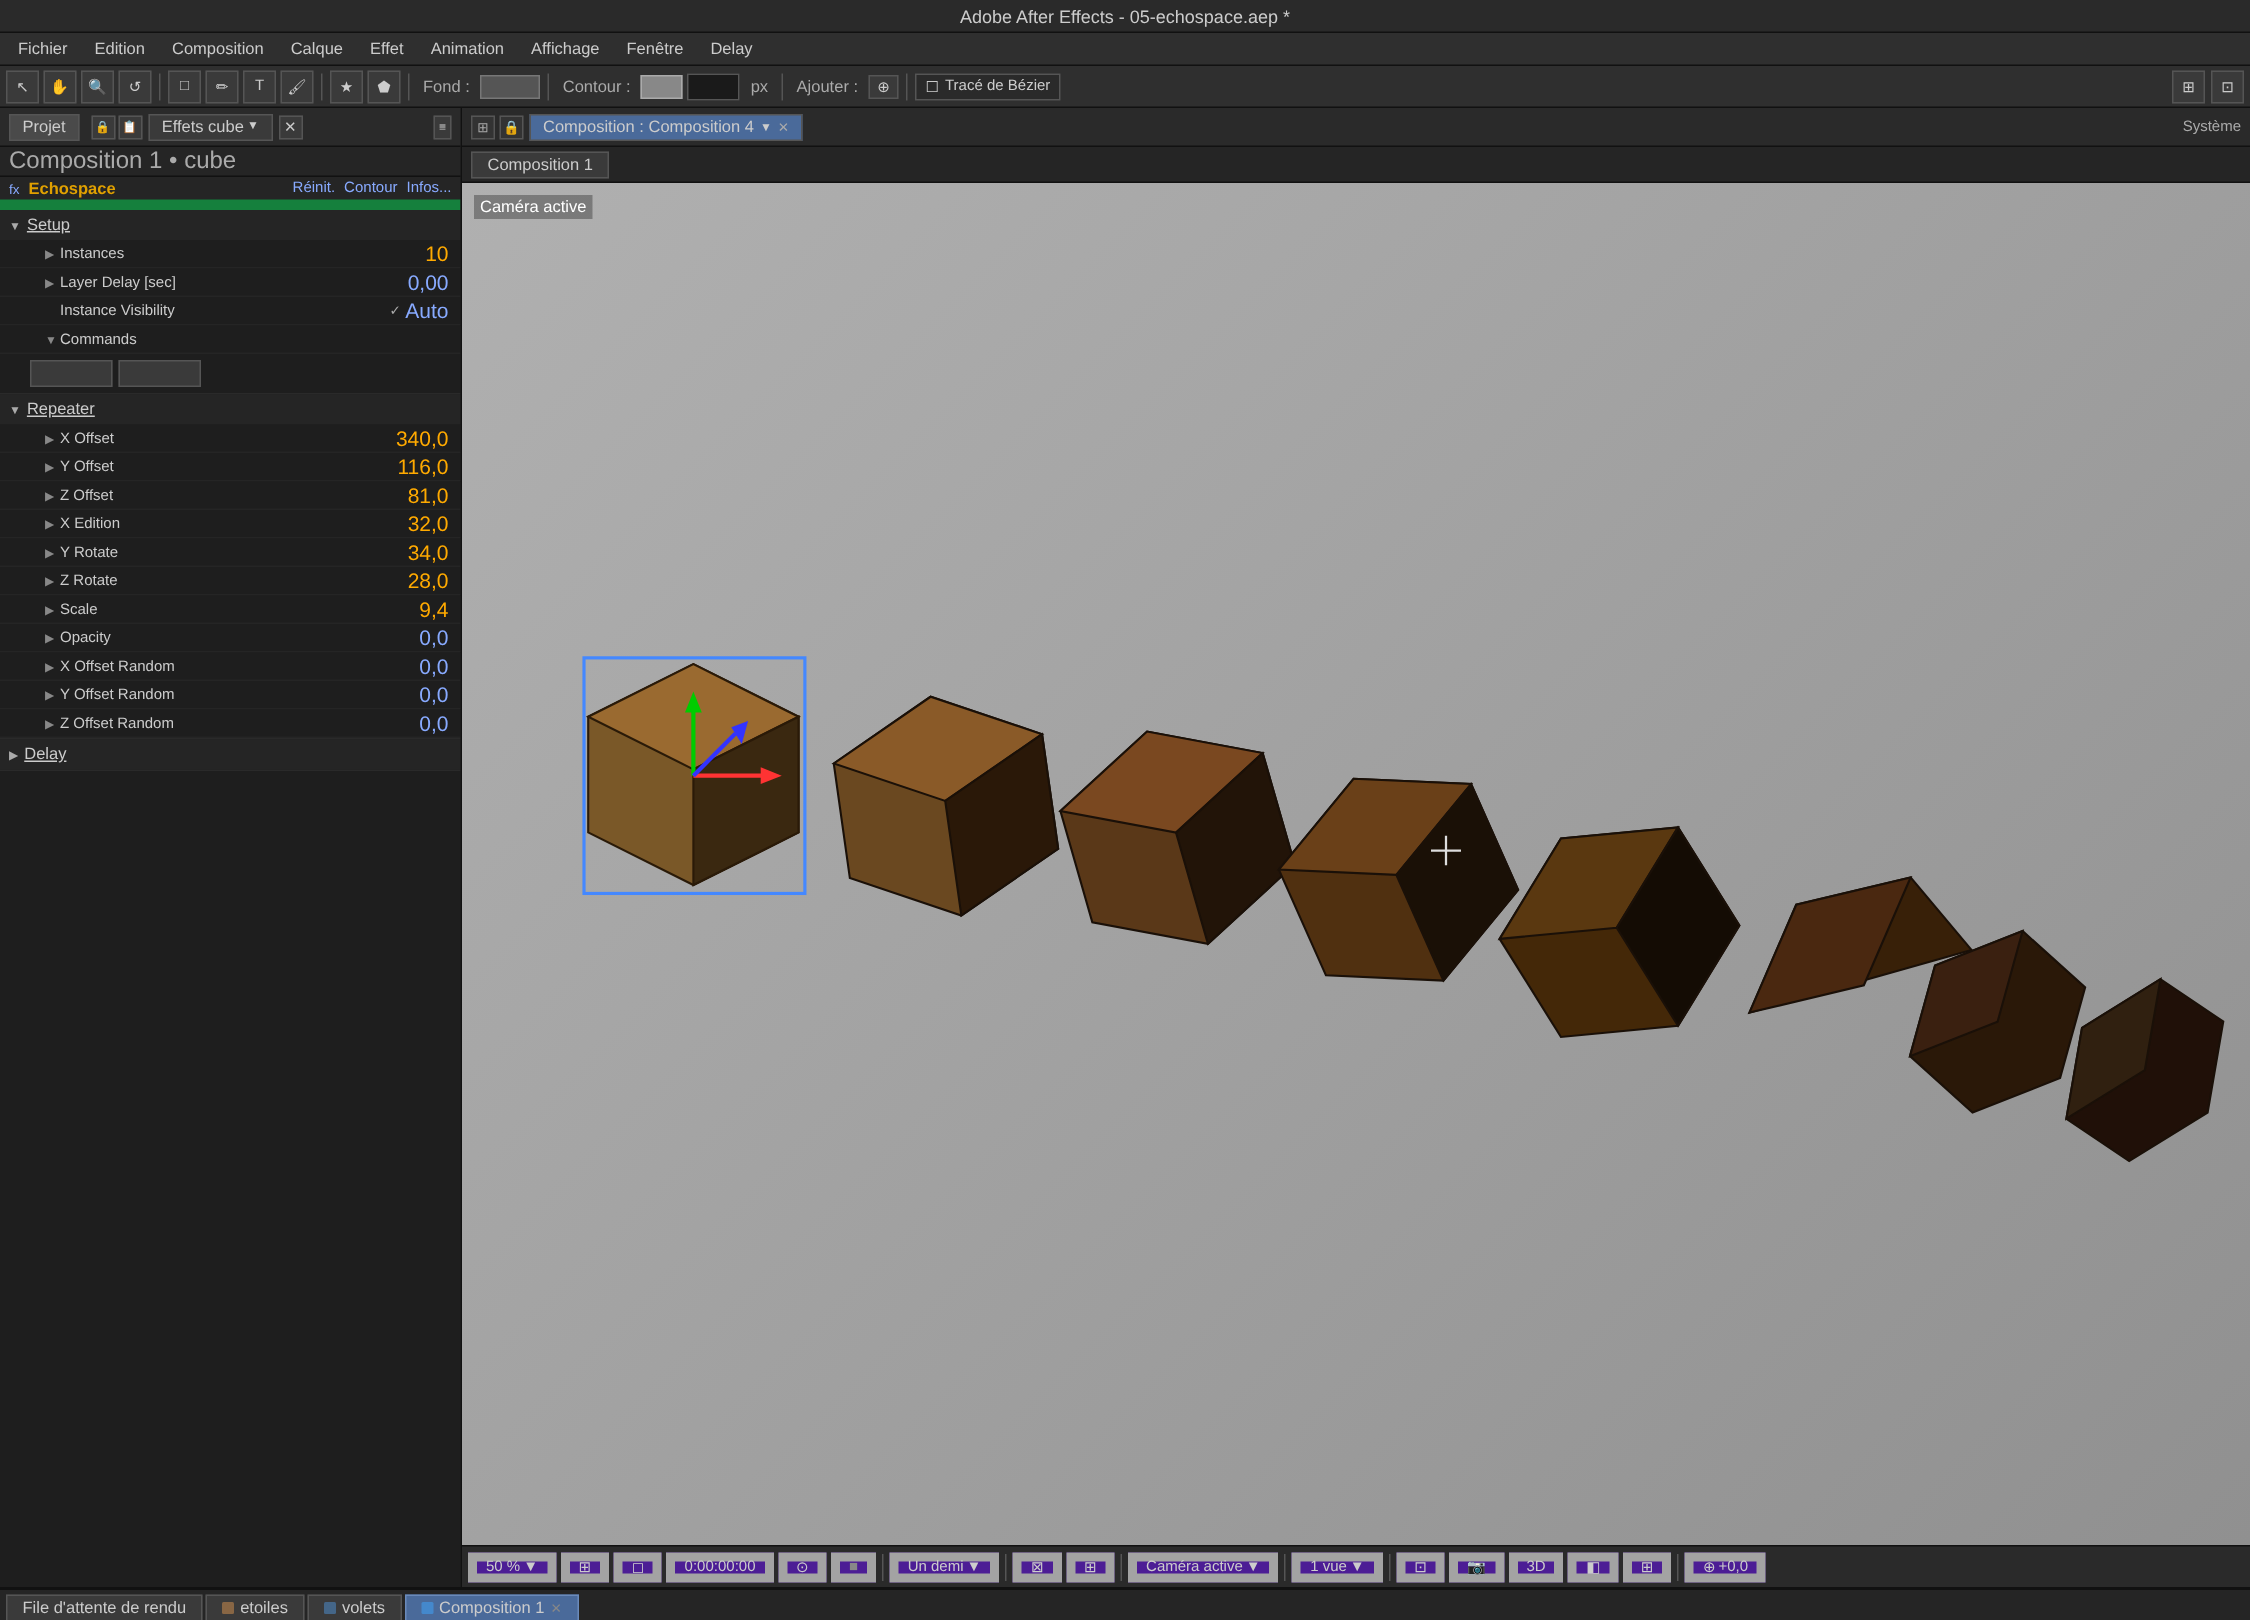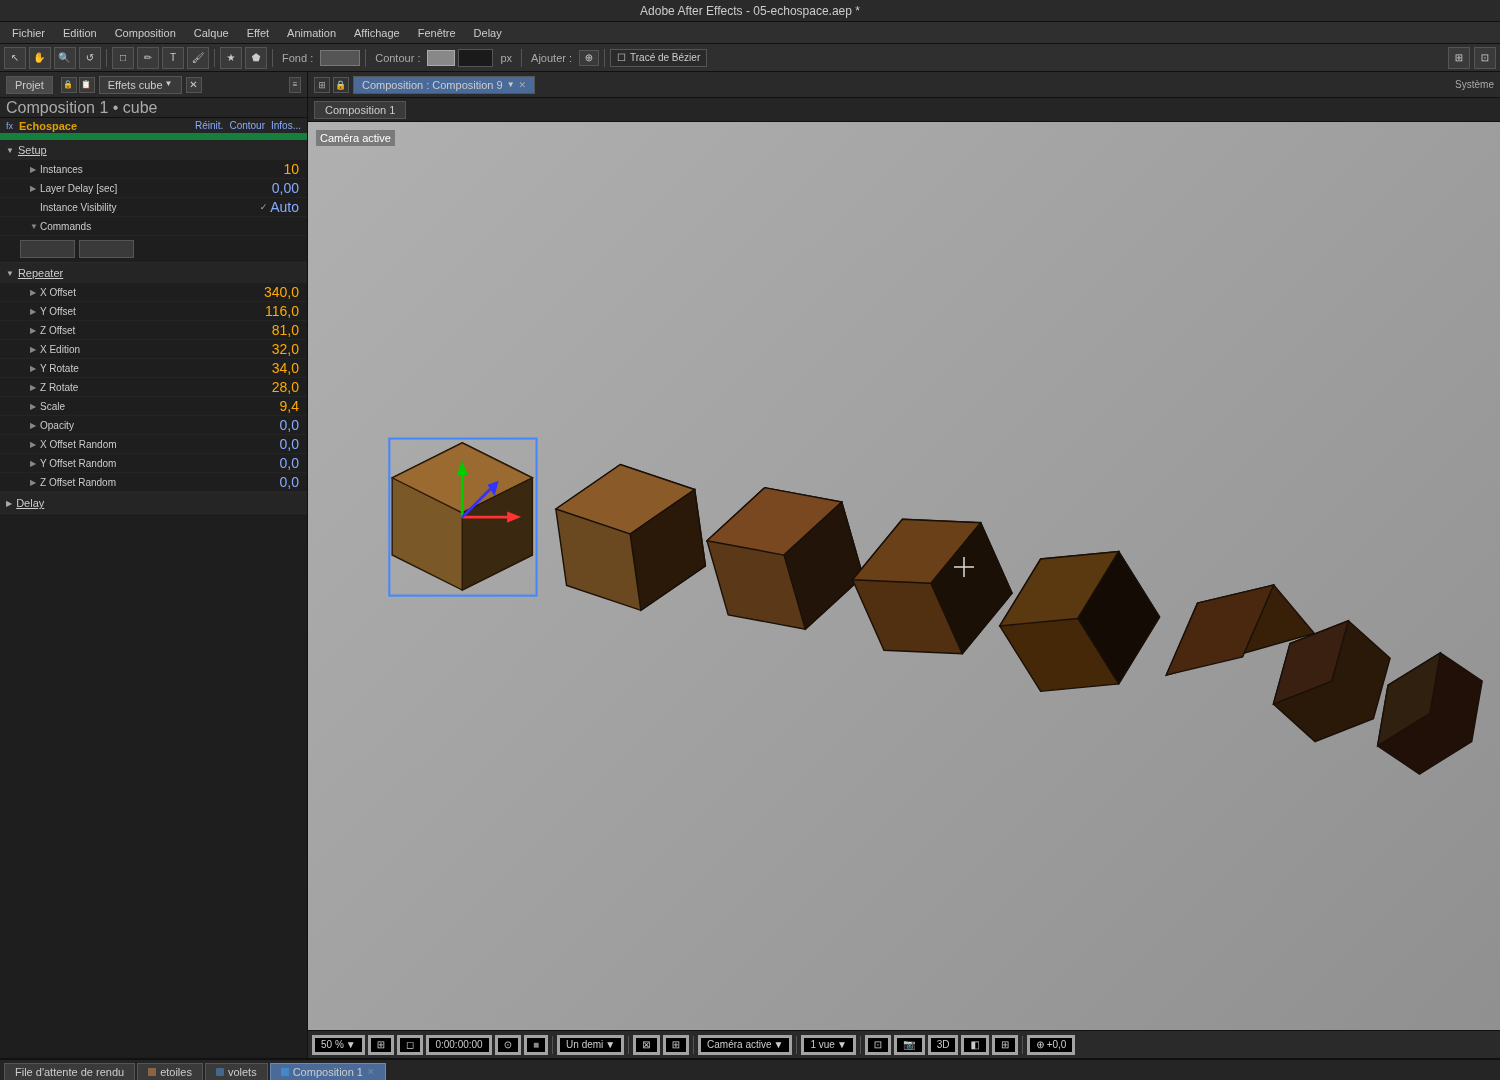--- a/index.html
+++ b/index.html
@@ -277,22 +277,22 @@
     #viewer-toolbar {
       height: 28px;
       background: #2a2a2a;
       display: flex;
       align-items: center;
       padding: 0 4px;
       gap: 3px;
       border-top: 1px solid #111;
     }
     .vtool-btn {
-      background: #000000;
-      border: 3px solid #a3a3a3;
+      background: #4c1d95;
+      border: 6px solid #a3a3a3;
       color: #ccc;
       height: 20px;
       padding: 0 6px;
       font-size: 10px;
       cursor: pointer;
       display: flex;
       align-items: center;
       gap: 2px;
       text-align: right;
     }
@@ -571,21 +571,21 @@
   </div>
 
   <div id="right-panel">
 
     <div id="viewer-header">
       <div style="font-size:10px;color:#aaa;display:flex;align-items:center;gap:3px;">
         <div style="width:16px;height:16px;background:#333;border:1px solid #555;display:flex;align-items:center;justify-content:center;font-size:9px;cursor:pointer;">⊞</div>
         <div style="width:16px;height:16px;background:#333;border:1px solid #555;display:flex;align-items:center;justify-content:center;font-size:9px;cursor:pointer;">🔒</div>
       </div>
       <div class="viewer-tab active">
-        <span>Composition : Composition 9</span>
+        <span>Composition : Composition 4</span>
         <span style="font-size:8px;">▼</span>
         <span style="font-size:9px;color:#aaa;">✕</span>
       </div>
       <div style="margin-left:auto;font-size:10px;color:#aaa;">Système</div>
     </div>
 
     <div style="height:24px;background:#252525;display:flex;align-items:center;padding:0 6px;border-bottom:1px solid #111;">
       <div style="background:#3a3a3a;border:1px solid #555;color:#ccc;padding:2px 10px;font-size:11px;cursor:pointer;">
         <span>Composition 1</span>
       </div>

